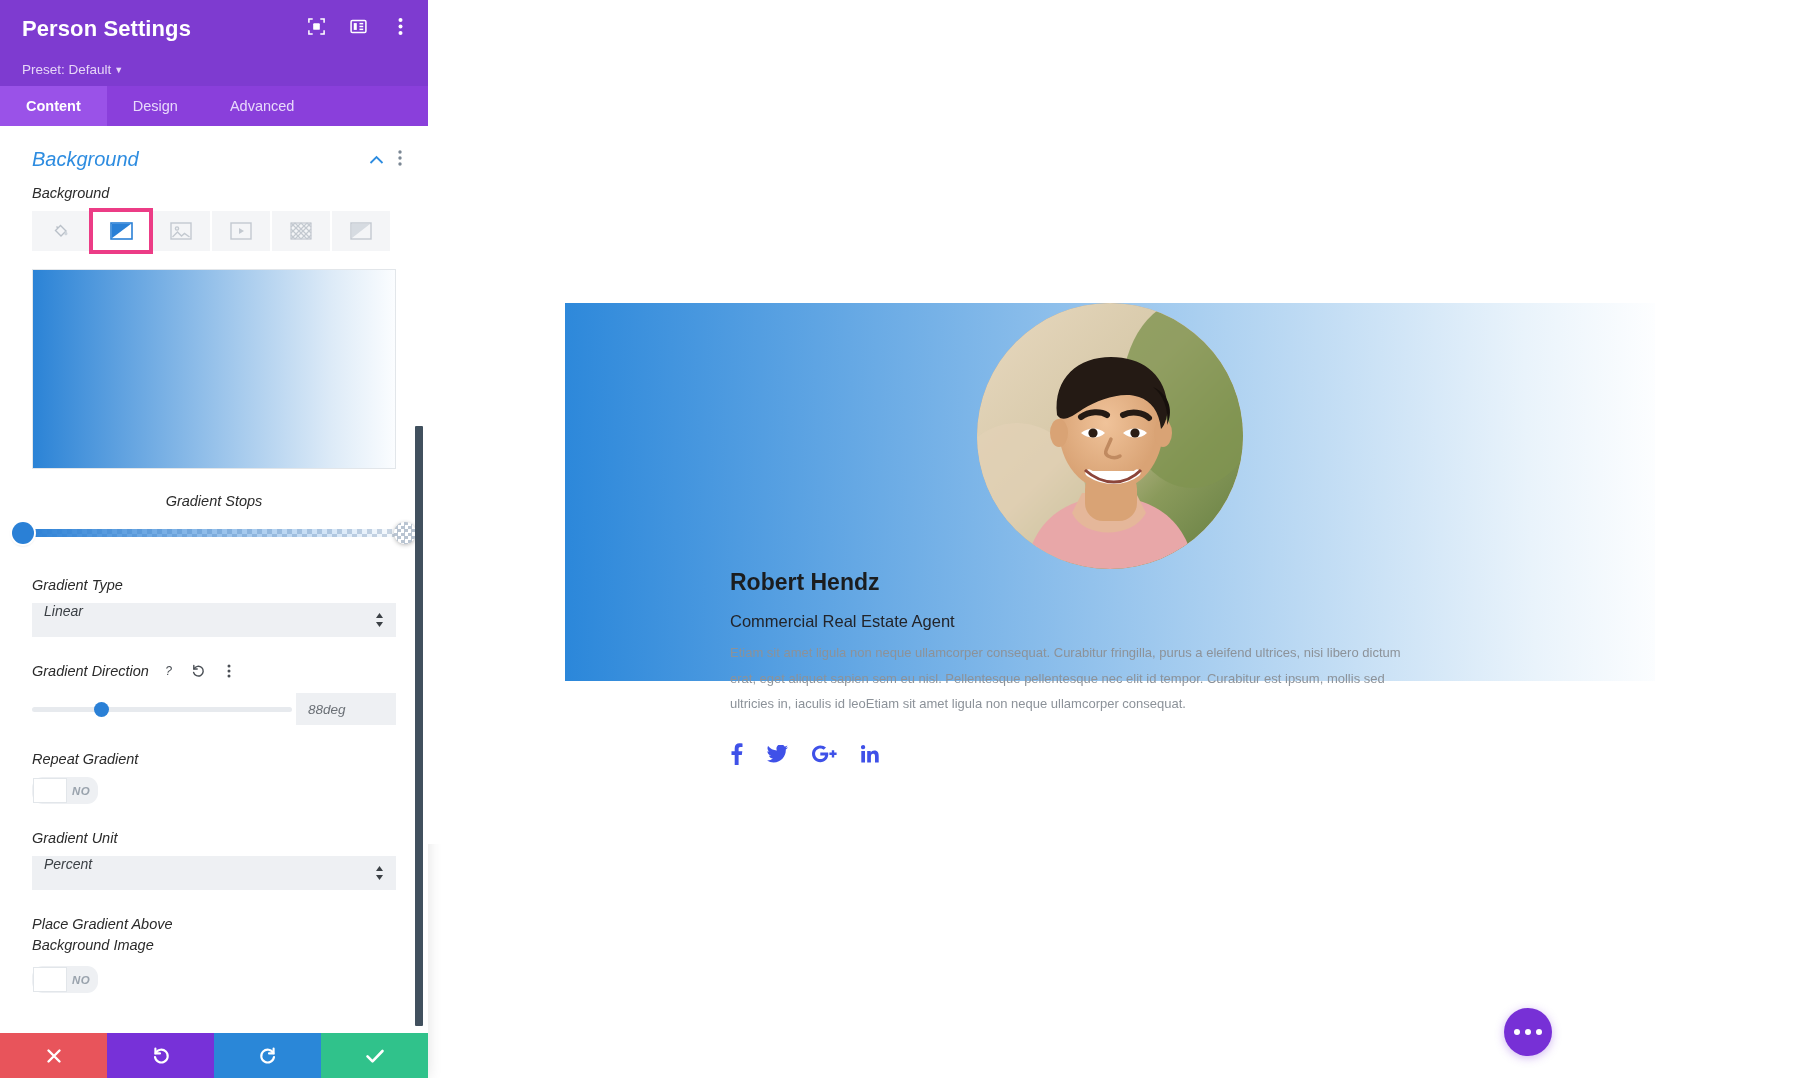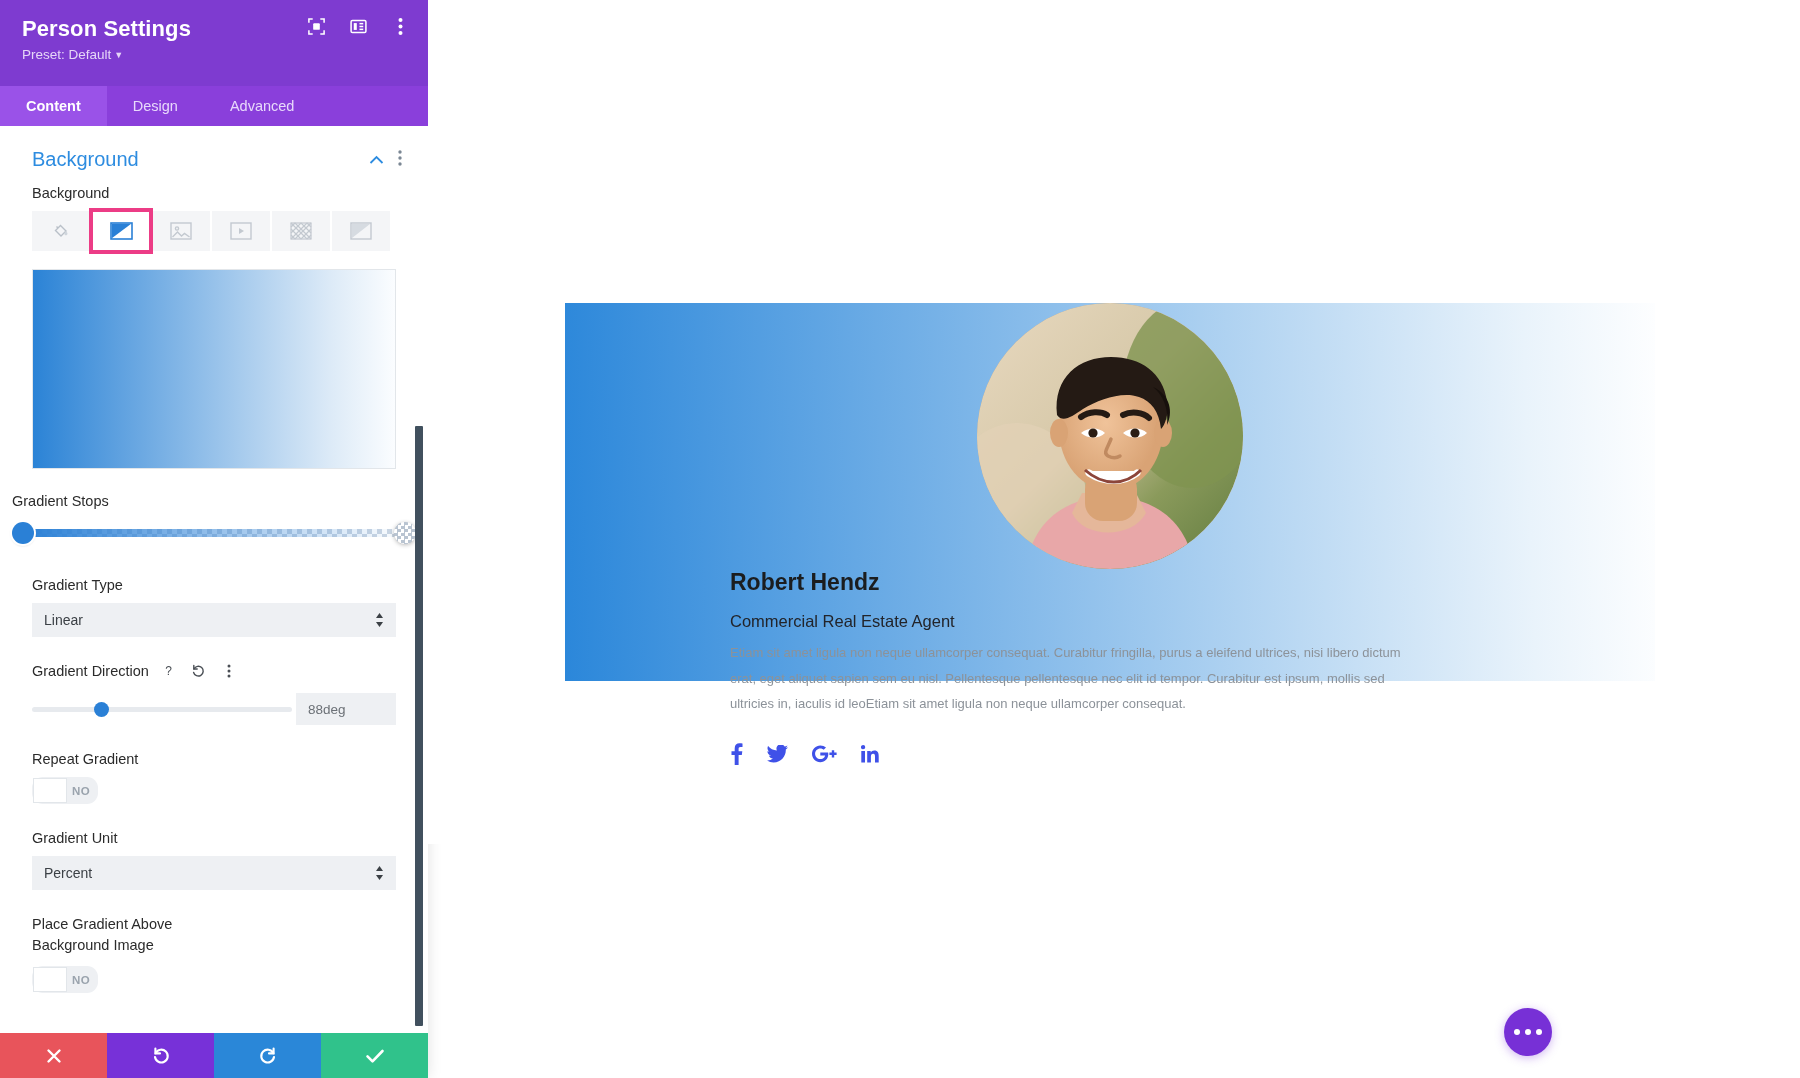--- a/index.html
+++ b/index.html
@@ -23,21 +23,21 @@
     background: #7e3bd0;
     padding: 14px 22px 10px 22px;
     position: relative;
     height: 86px;
   }
   .panel-title {
     color:#fff; font-size: 22px; font-weight: bold; letter-spacing: .1px;
     line-height: 30px;
   }
   .panel-preset {
-    color: #e6d6f7; font-size: 13.5px; margin-top: 3px;
+    color: #e6d6f7; font-size: 13.5px; margin-top: 18px;
   }
   .preset-caret { font-size: 9px; margin-left: 3px; position: relative; top:-1px;}
   .header-icons {
     position: absolute; right: 18px; top: 16px;
     display: flex; align-items: center; gap: 22px;
   }
   .hicon { width: 20px; height: 20px; color: #fff; display:flex; align-items:center; justify-content:center; cursor:pointer;}
   .hicon svg { display:block; }
 
   .tabs {
@@ -46,21 +46,21 @@
   }
   .tab {
     padding: 0 26px; display:flex; align-items:center;
     color: #e8d9fb; font-size: 14.5px; cursor: pointer; font-weight: 500;
   }
   .tab.active { background: #9a52e8; color: #ffffff; font-weight: bold; }
 
   .panel-body {
     flex: 1; overflow: hidden; position: relative; background:#fff;
   }
-  .panel-scroll { padding: 0 0 10px 0; position:relative; }
+  .panel-scroll { padding: 0 0 10px 0; position:relative;font-style:italic; }
 
   .section-head {
     display:flex; align-items:center; justify-content: space-between;
     padding: 22px 26px 14px 32px;
   }
   .section-title { color: #2d8ce0; font-size: 20px; }
   .section-head-icons { display:flex; align-items:center; gap:14px; color:#2d8ce0;}
   .chev { cursor:pointer; }
   .kebab { color:#7b8794; cursor:pointer; }
 
@@ -83,21 +83,21 @@
   }
   .bgtype svg { display:block; }
 
   
   .grad-preview {
     height: 200px; margin: 0 32px 24px 32px;
     border: 1px solid #e2e6ea;
   }
 
   
-  .stops-wrap { padding: 0 12px; margin-bottom: 30px; }
+  .stops-wrap { padding: 0 12px; margin-bottom: 30px; text-align: center; }
   .stops-track-row { position: relative; height: 28px; display:flex; align-items:center; }
   .stops-track {
     position:absolute; left: 10px; right: 10px; height: 8px; top: 10px;
     border-radius: 4px;
     background-image:
       linear-gradient(to right, rgba(42,128,214,1) 0%, rgba(42,128,214,0) 100%),
       repeating-conic-gradient(#cfd8e3 0% 25%, #ffffff 0% 50%);
     background-size: 100% 100%, 10px 10px;
   }
   .stop-handle {
@@ -108,21 +108,21 @@
   .stop-handle.right {
     right: 0px; background: #ffffff;
     box-shadow: 0 1px 4px rgba(0,0,0,.28);
     background-image: repeating-conic-gradient(#b9c4d1 0% 25%, #ffffff 0% 50%);
     background-size: 7px 7px;
   }
 
   
   .select-box {
     position: relative; height: 34px; background: #eef0f3;
-    display:flex; align-items:center; padding: 0 12px;
+    display:flex; padding: 0 12px;
     font-size: 14px; color: #3b4045; cursor: pointer; margin-bottom: 24px;
   }
   .select-arrows {
     position:absolute; right: 12px; top: 50%; transform: translateY(-50%);
     display:flex; flex-direction: column; gap: 2px; color:#3b4045;
   }
 
   
   .label-row { display:flex; align-items:center; gap: 10px; margin-bottom: 12px; }
   .label-row .field-label { margin-bottom: 0; }

